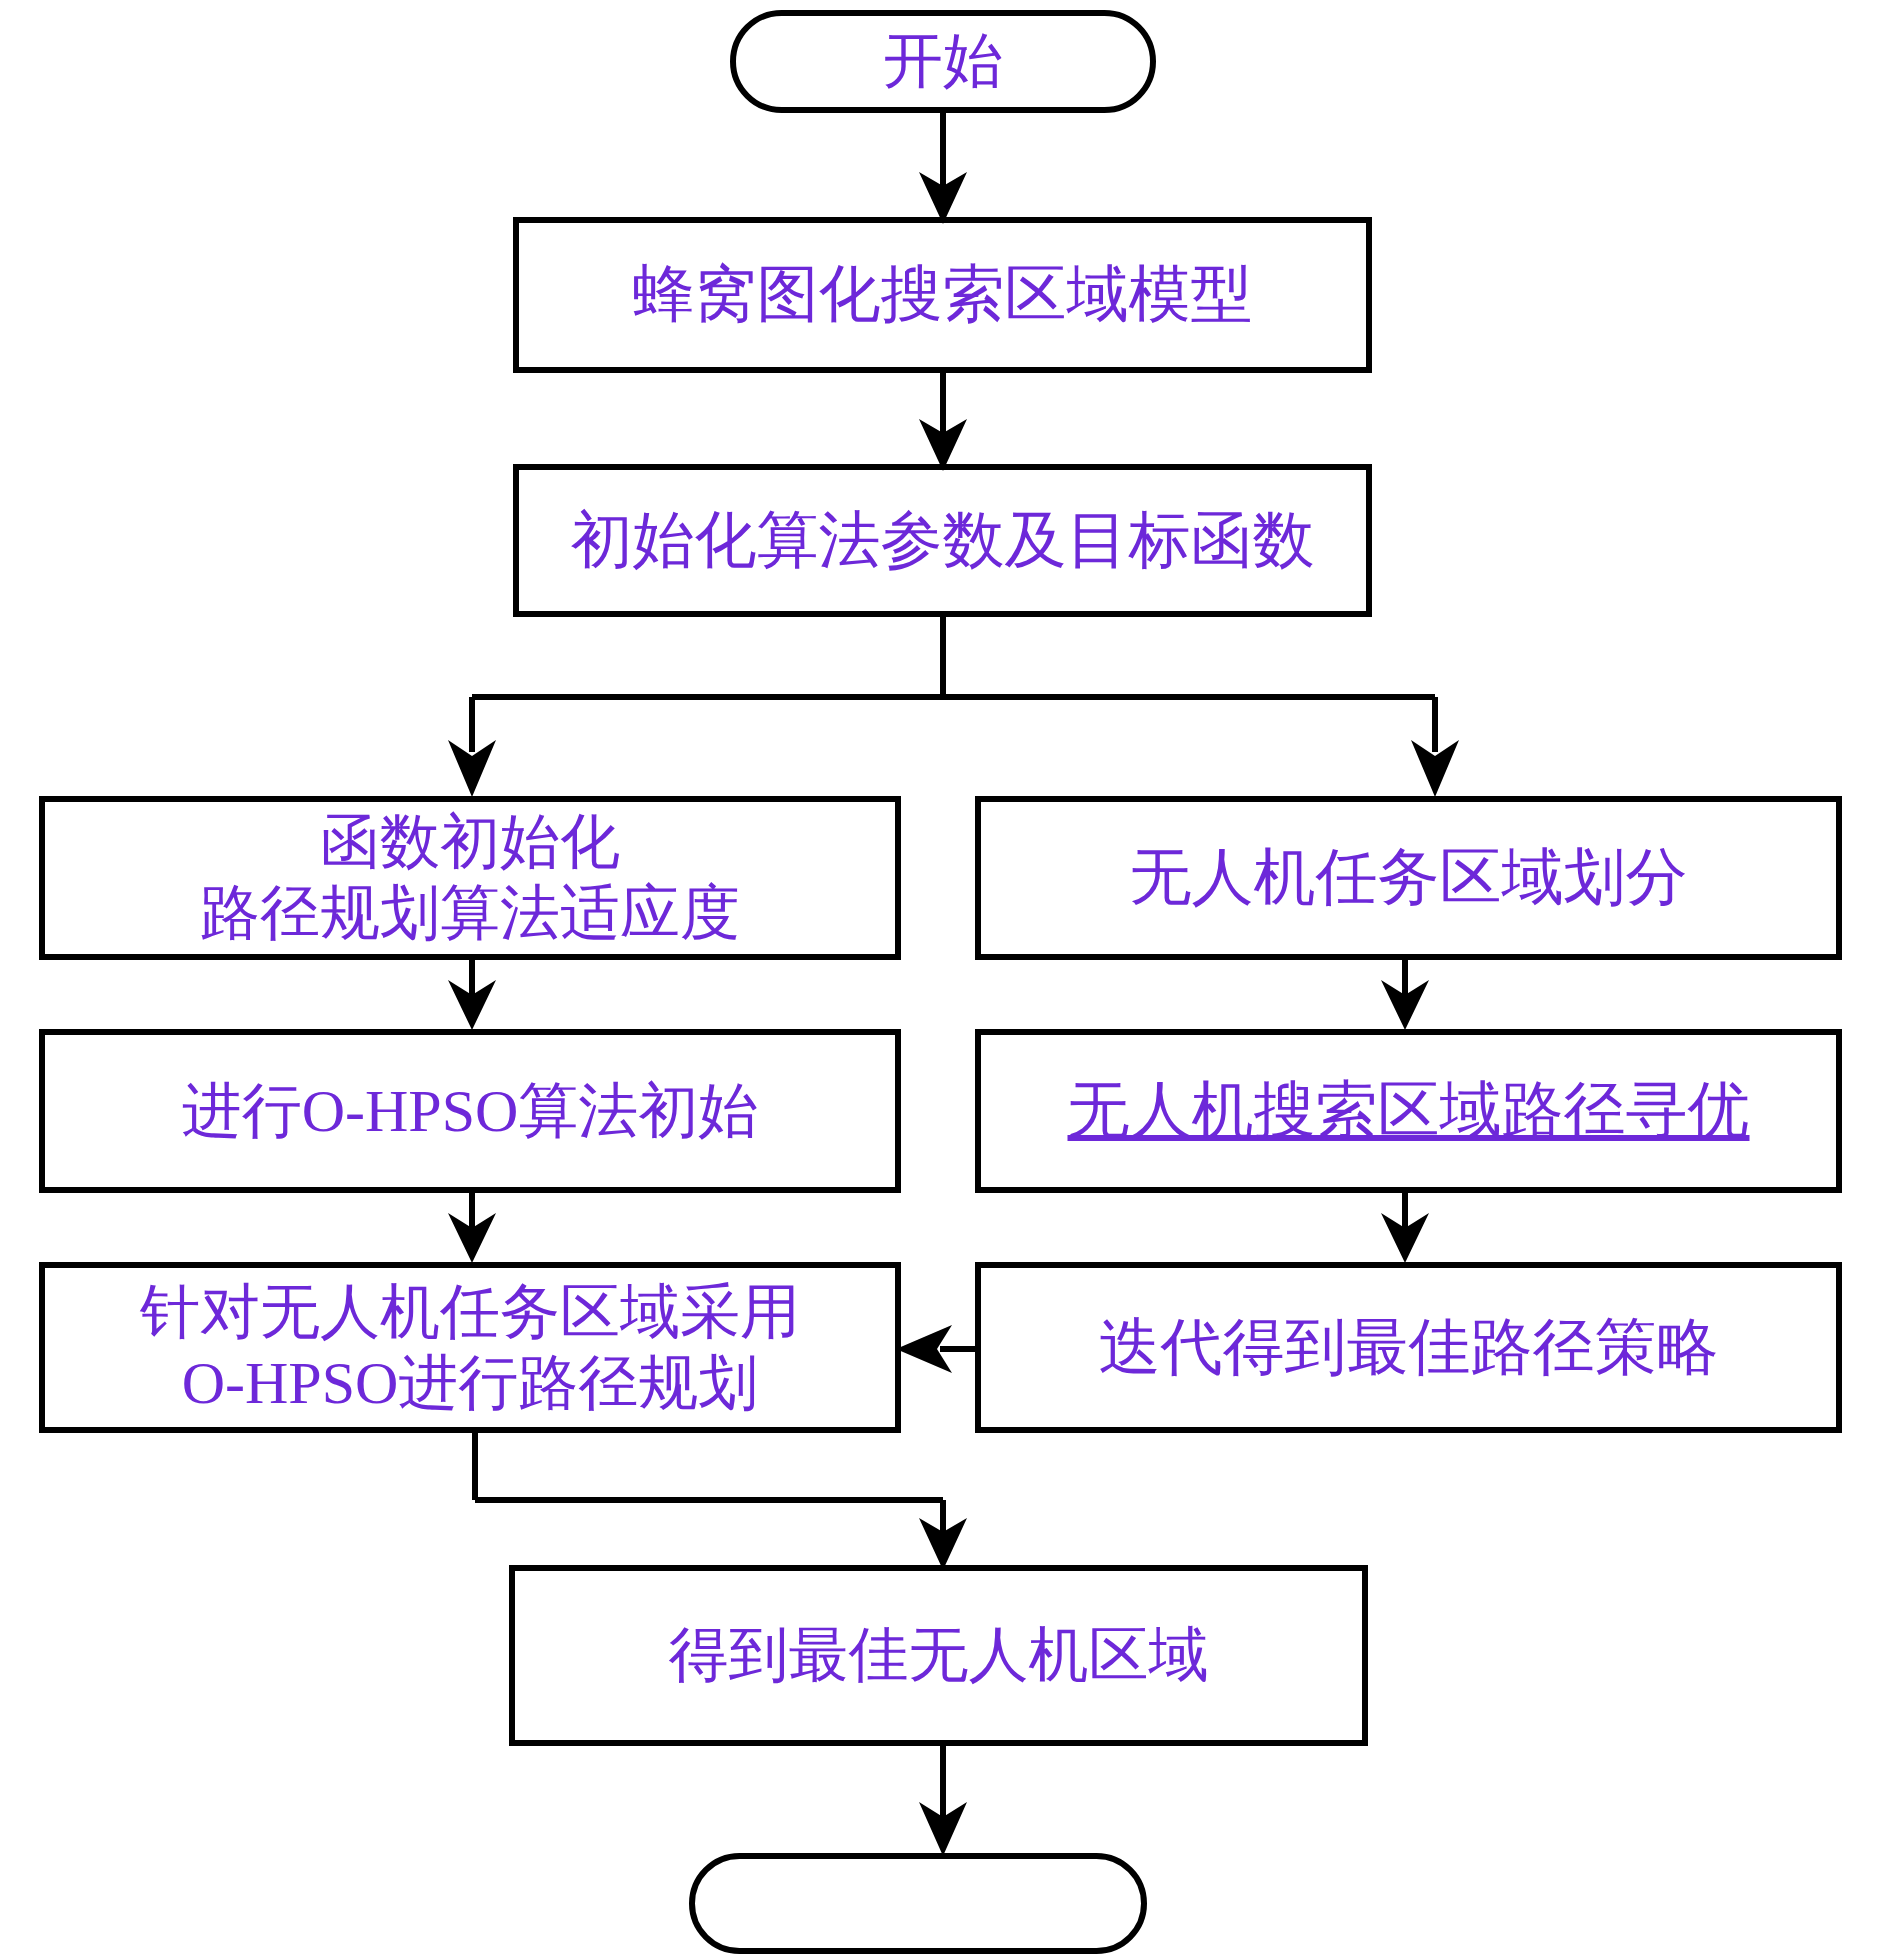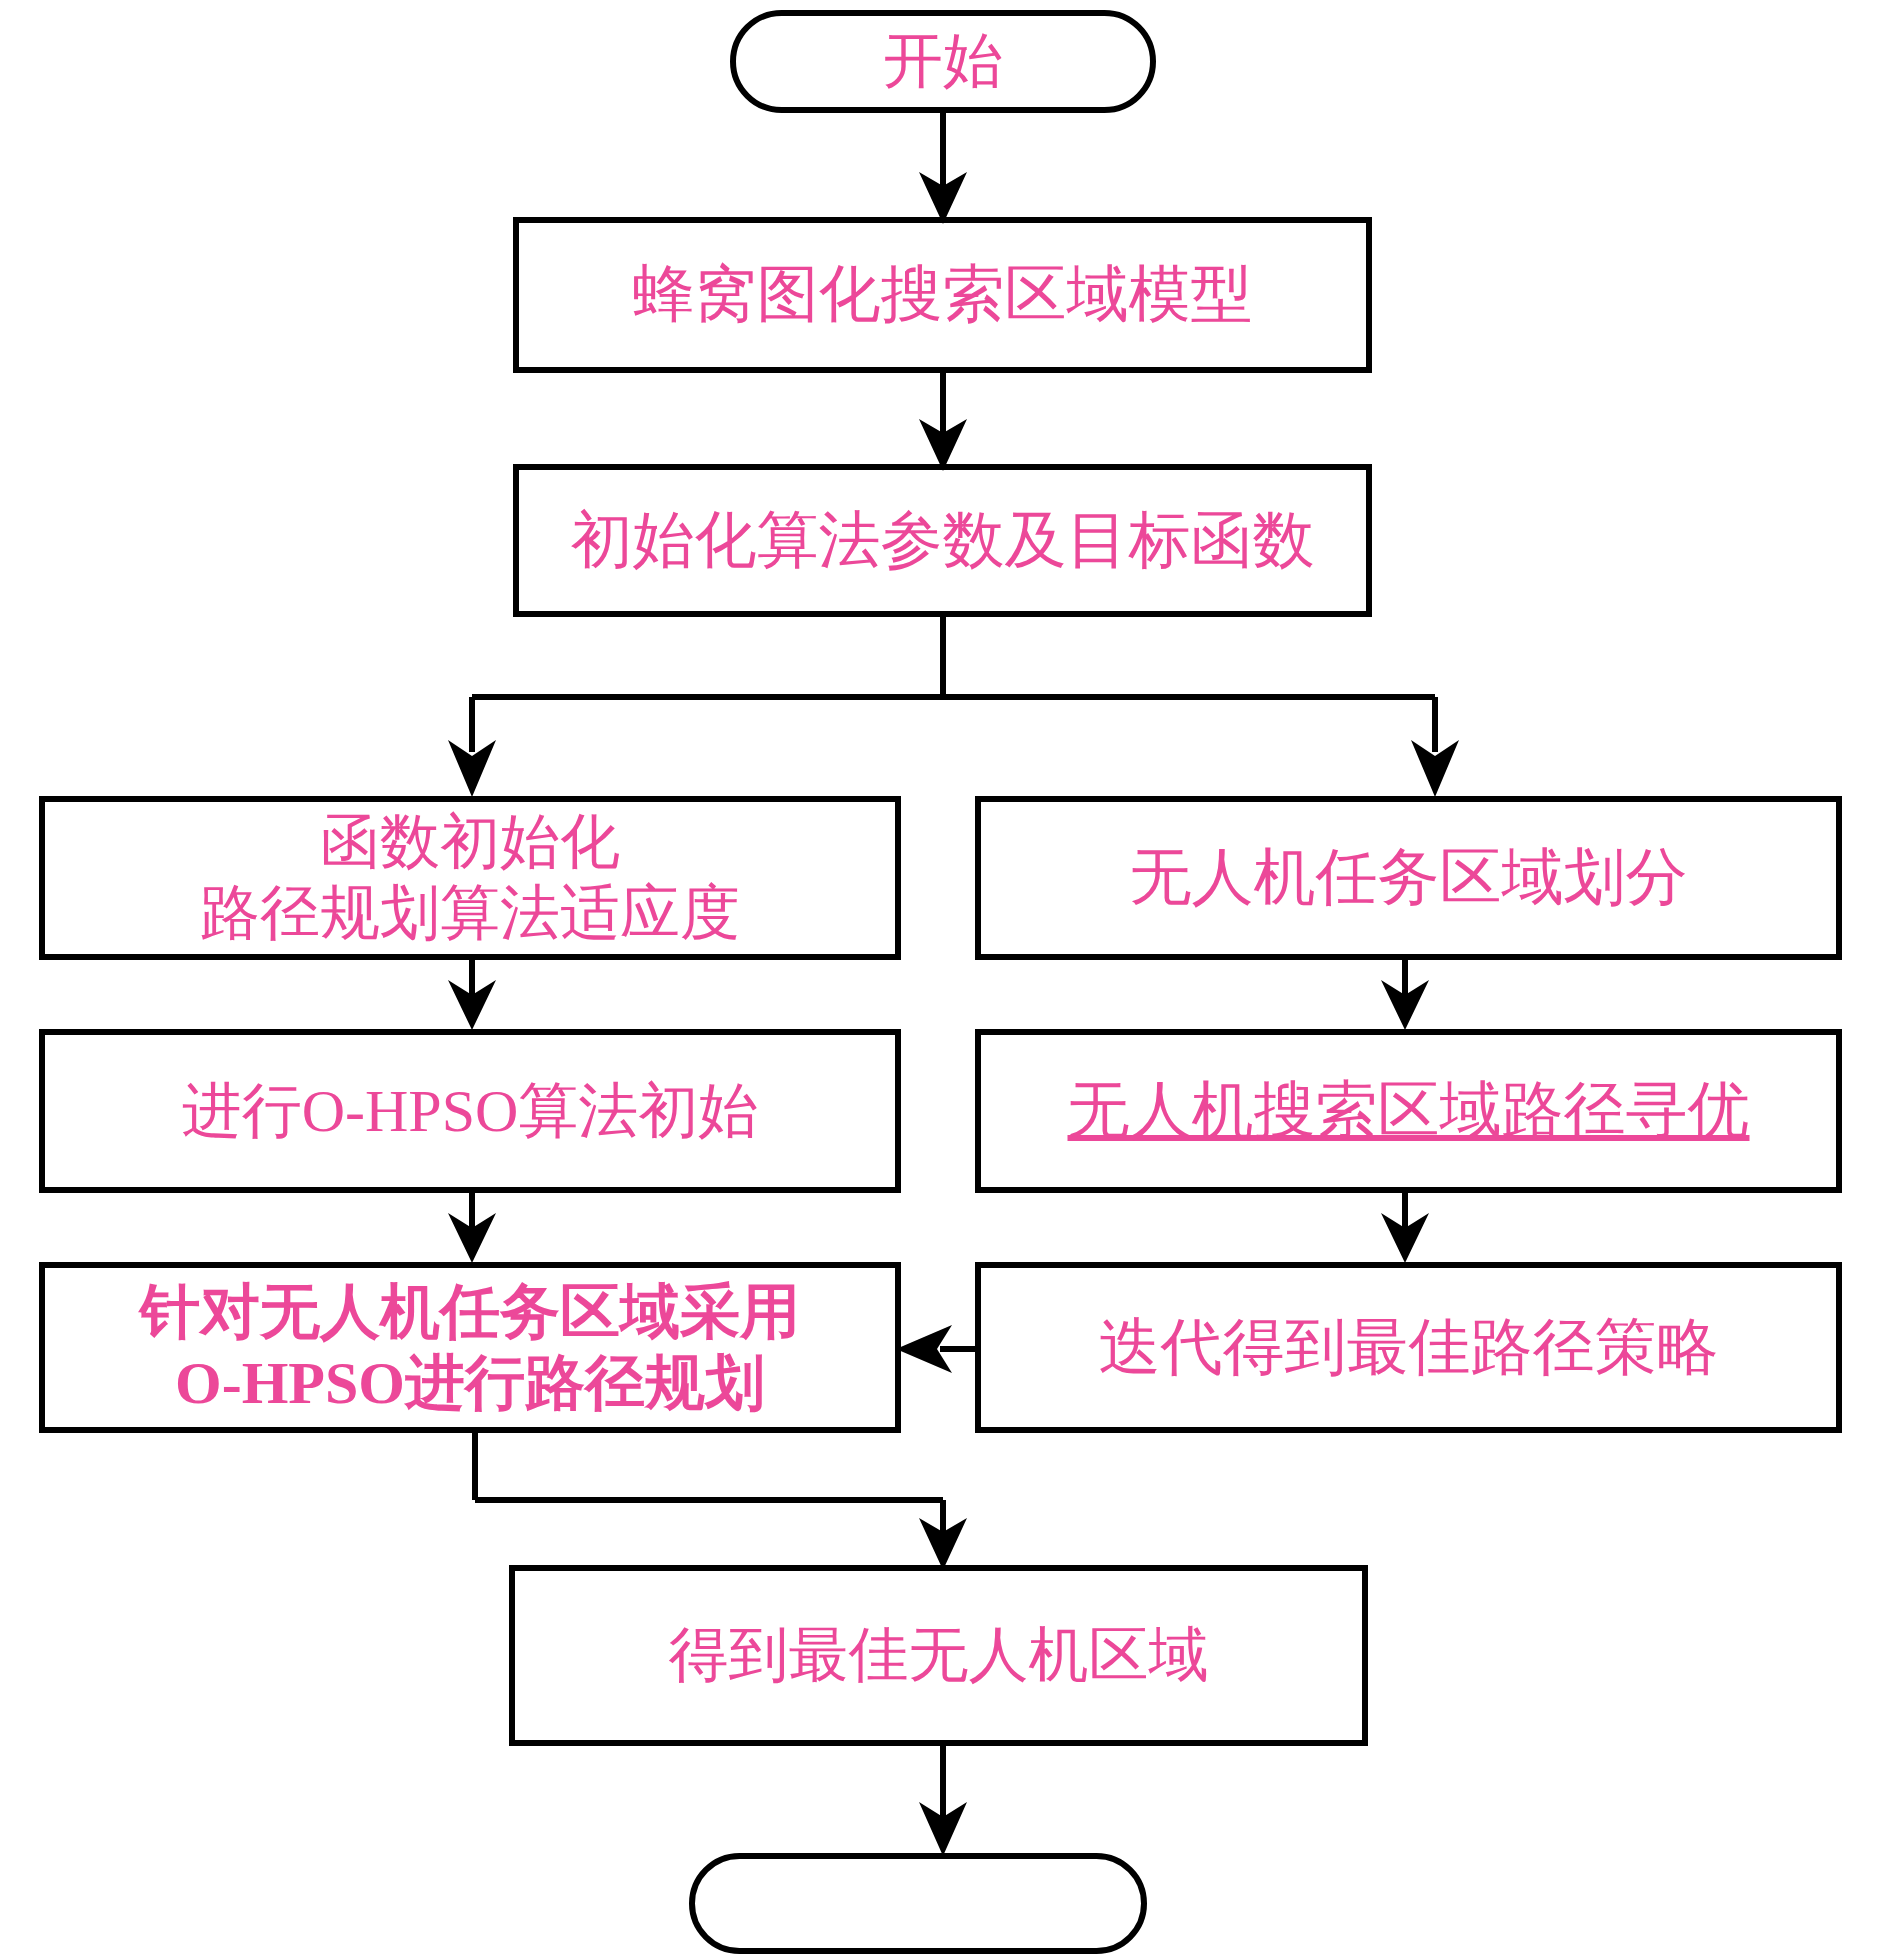--- a/index.html
+++ b/index.html
@@ -48,21 +48,21 @@
     fill: #000000;
     stroke: none;
   }
   .node-label {
     position: absolute;
     display: flex;
     flex-direction: column;
     align-items: center;
     justify-content: center;
     text-align: right;
-    color: #ec4899;
+    color: #6d28d9;
     font-family: "Liberation Serif", "DejaVu Serif", serif;
     line-height: 1.18;
     white-space: pre;
     pointer-events: none;
   }
   .node-label span {
     display: block;
   }
   .size-xl { font-size: 62px; }
   .size-lg { font-size: 60px; }
@@ -168,21 +168,21 @@
 
   <div class="node-label size-lg" style="left:42px; top:799px; width:856px; height:158px;">
     <span>函数初始化</span>
     <span>路径规划算法适应度</span>
   </div>
 
   <div class="node-label size-lg" style="left:42px; top:1032px; width:856px; height:158px;">
     <span>进行O-HPSO算法初始</span>
   </div>
 
-  <div class="node-label size-lg" style="left:42px; top:1265px; width:856px; height:165px;font-weight:bold;">
+  <div class="node-label size-lg" style="left:42px; top:1265px; width:856px; height:165px;">
     <span>针对无人机任务区域采用</span>
     <span>O-HPSO进行路径规划</span>
   </div>
 
   <div class="node-label size-xl" style="left:978px; top:799px; width:861px; height:158px;">
     <span>无人机任务区域划分</span>
   </div>
 
   <div class="node-label size-xl" style="left:978px; top:1032px; width:861px; height:158px;text-decoration:underline;">
     <span>无人机搜索区域路径寻优</span>

